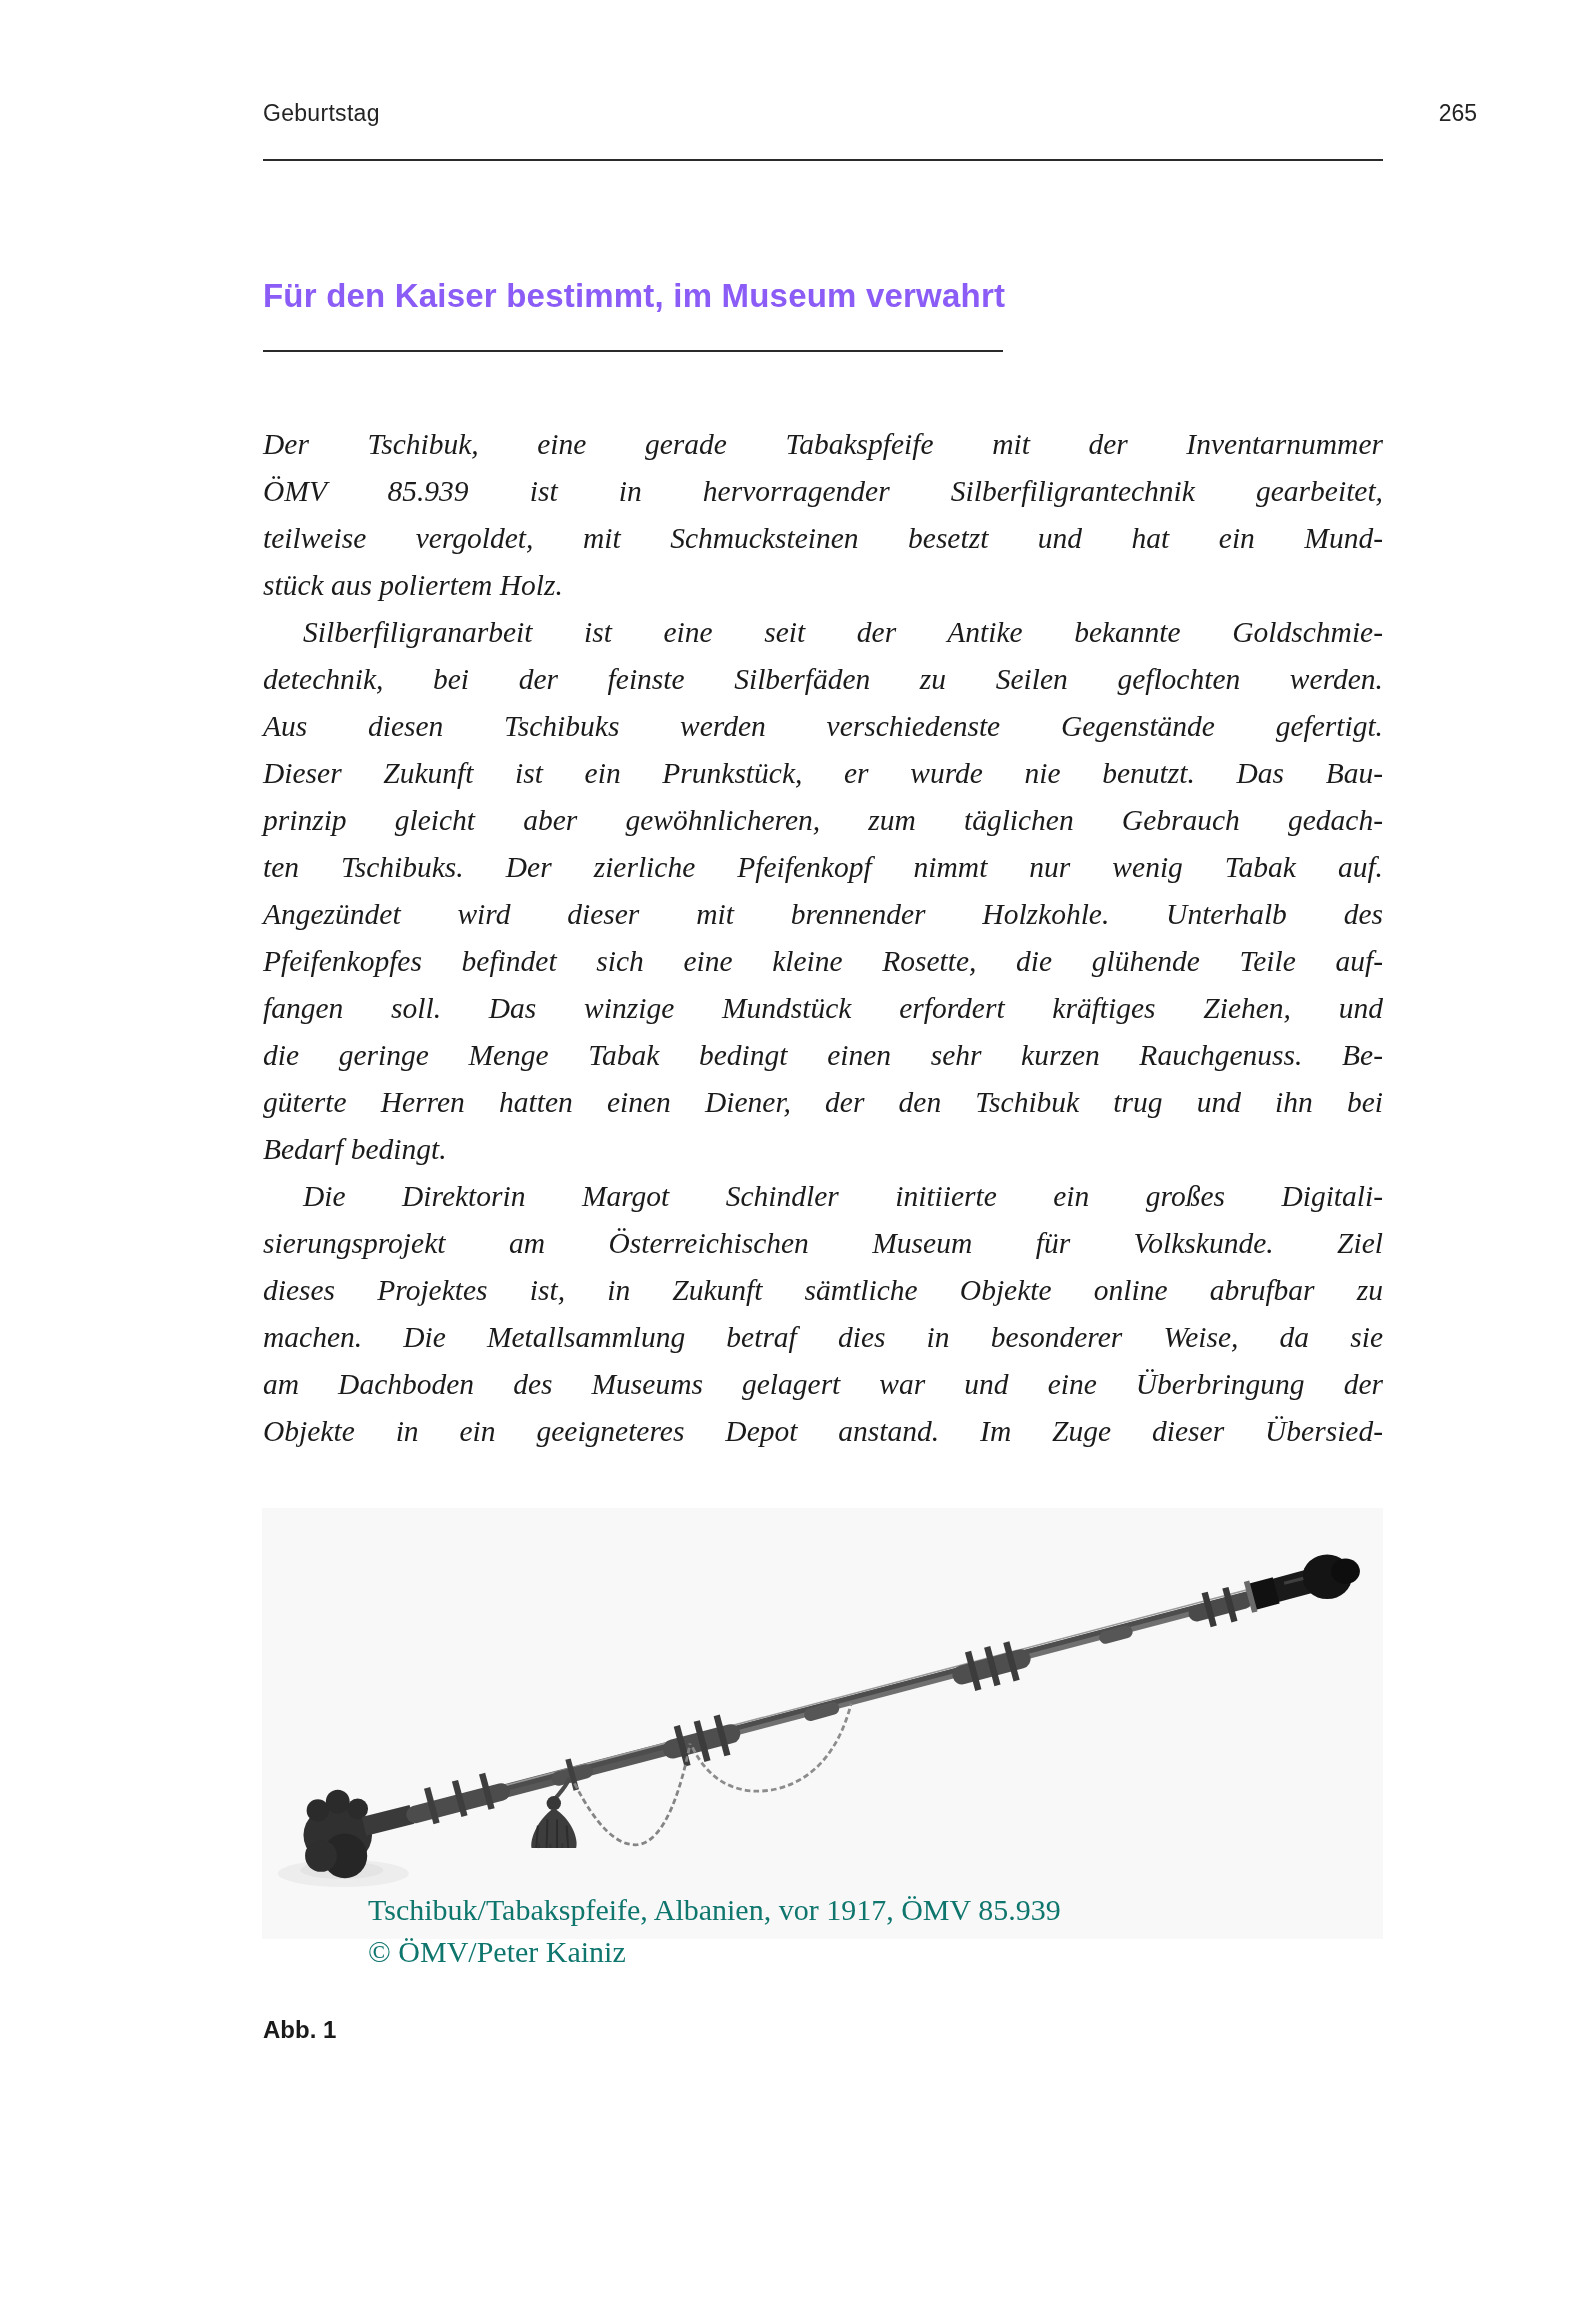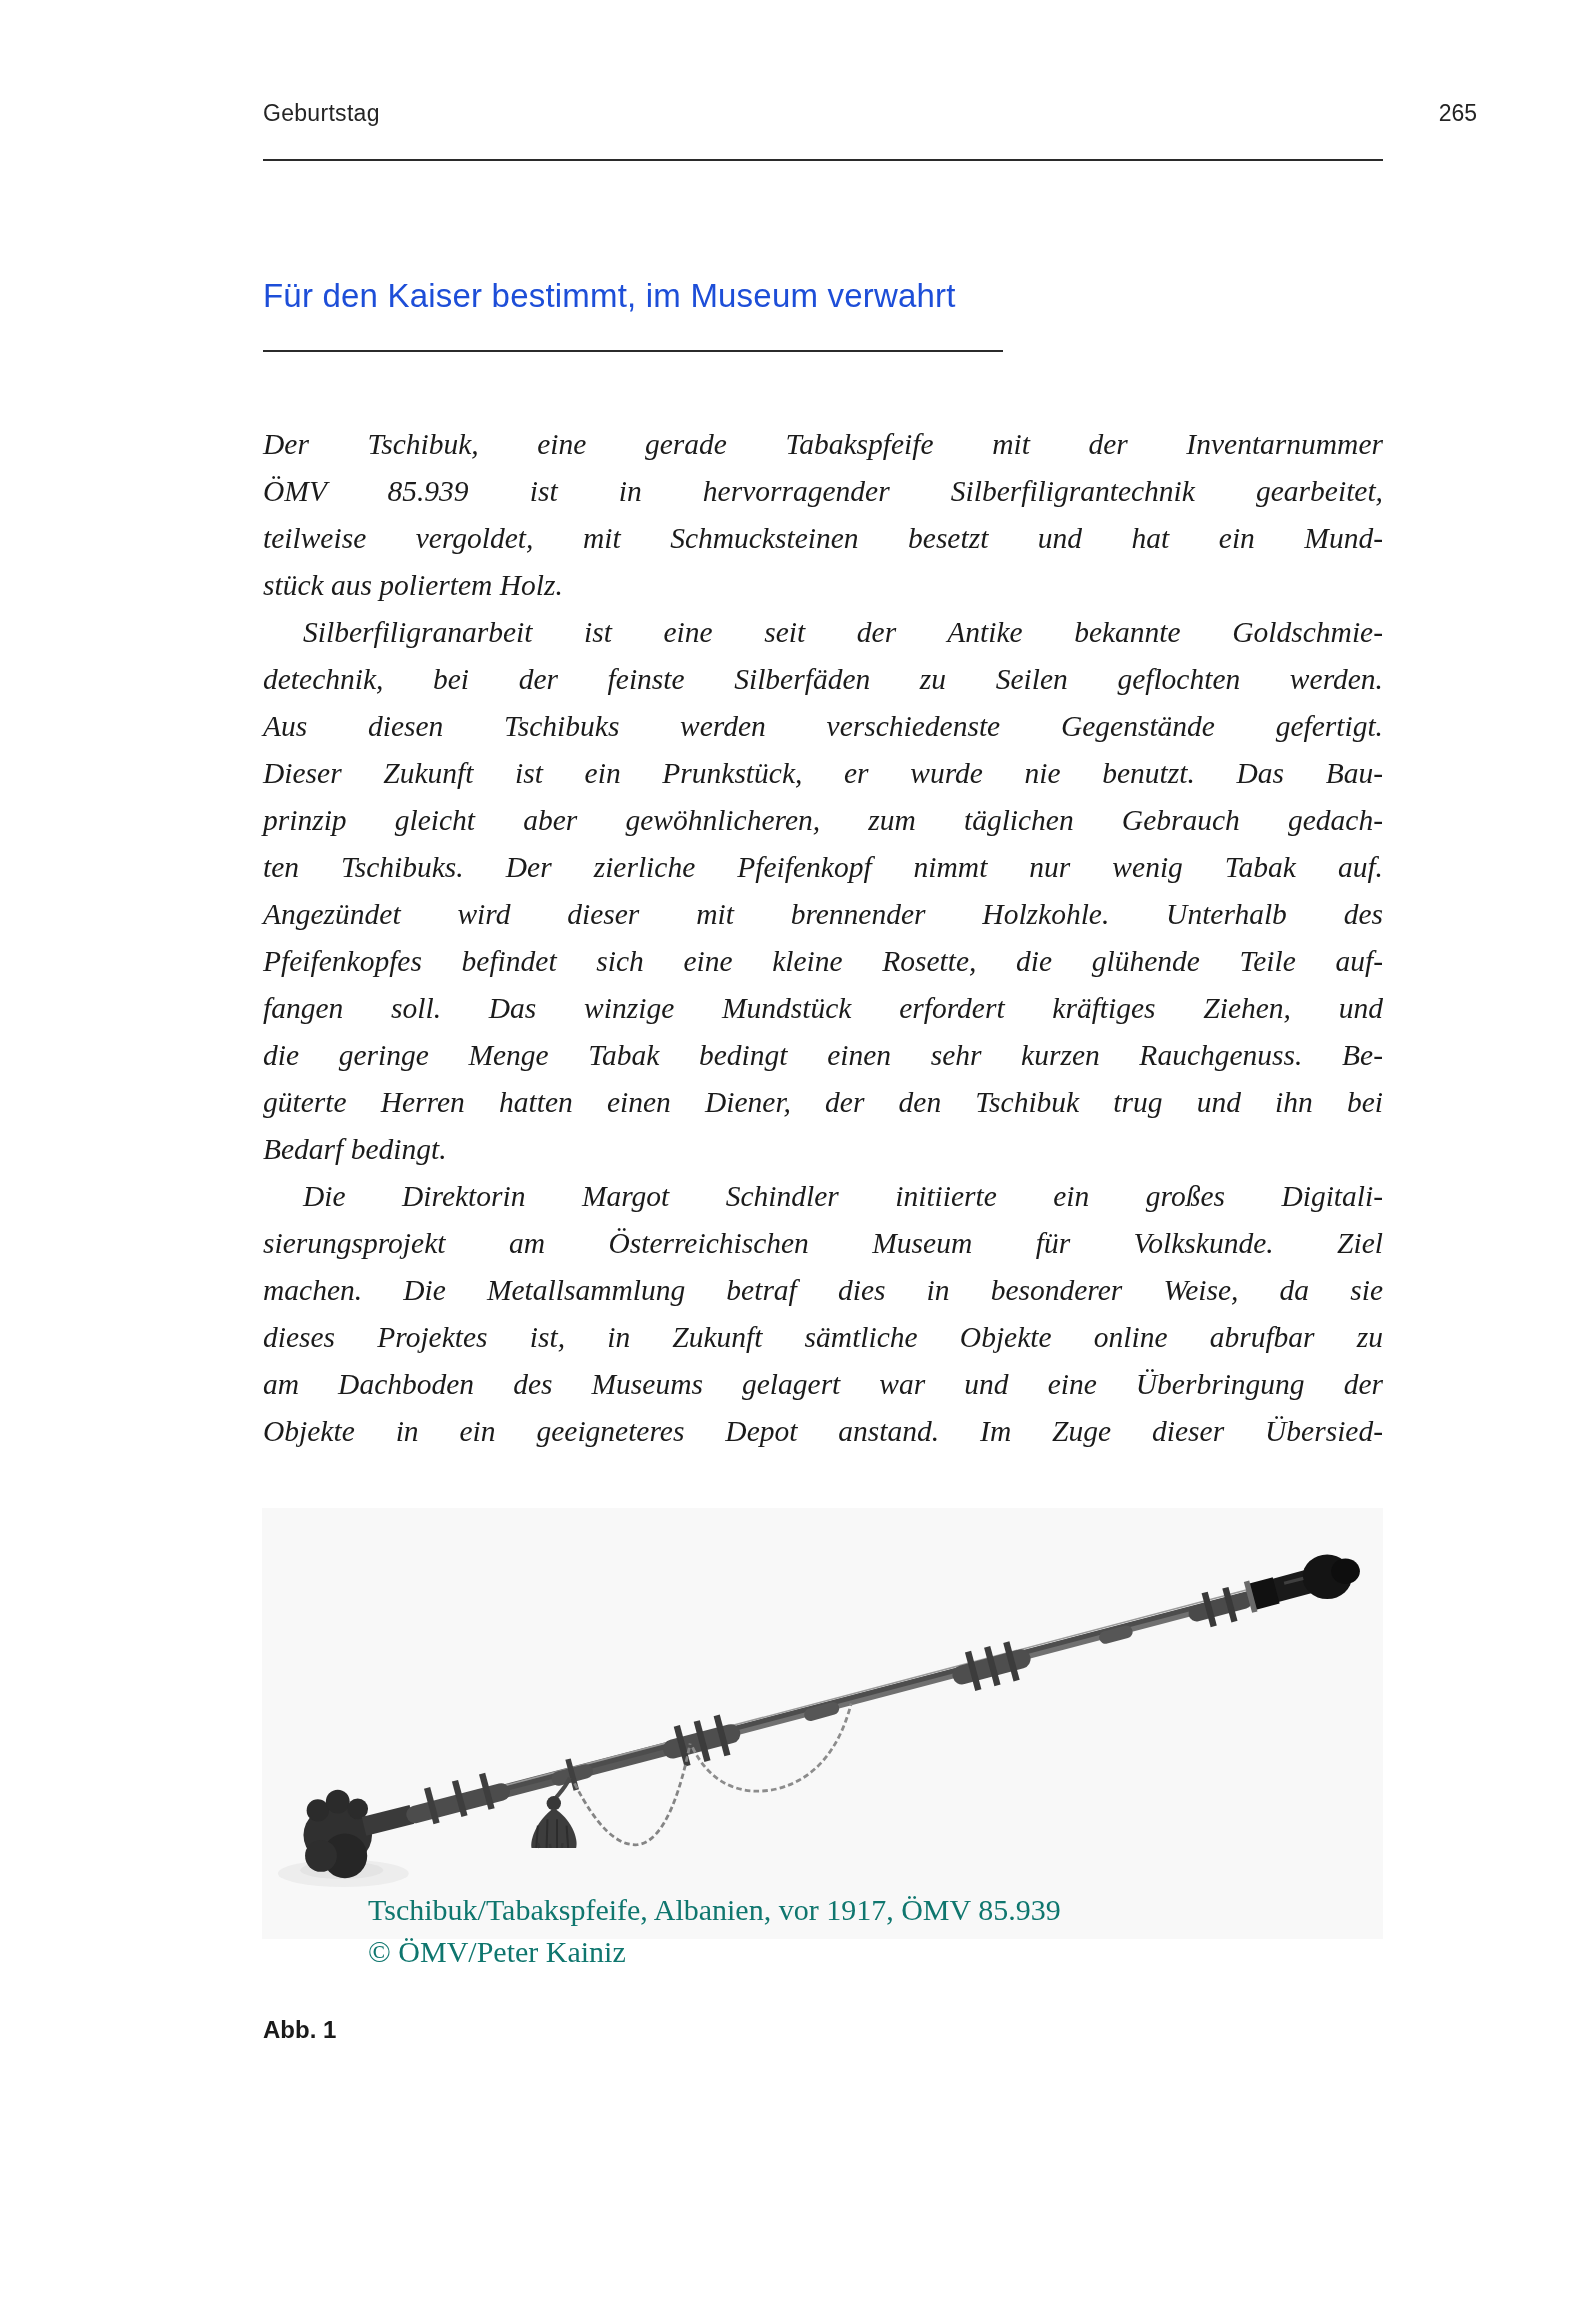--- a/index.html
+++ b/index.html
@@ -40,22 +40,22 @@
     height: 2.4px;
     background: #2b2b2b;
   }
   .article-title {
     position: absolute;
     left: 263px;
     top: 260px;
     margin: 0;
     font-family: "Liberation Sans", sans-serif;
     font-size: 33px;
-    font-weight: 400;
-    color: #1d4ed8;
+    font-weight: 700;
+    color: #8b5cf6;
     letter-spacing: 0.2px;
   }
   .title-rule {
     position: absolute;
     left: 263px;
     top: 333px;
     width: 740px;
     height: 1.6px;
     background: #2b2b2b;
   }
@@ -130,22 +130,22 @@
       <div class="line">prinzip gleicht aber gewöhnlicheren, zum täglichen Gebrauch gedach-</div>
       <div class="line">ten Tschibuks. Der zierliche Pfeifenkopf nimmt nur wenig Tabak auf.</div>
       <div class="line">Angezündet wird dieser mit brennender Holzkohle. Unterhalb des</div>
       <div class="line">Pfeifenkopfes befindet sich eine kleine Rosette, die glühende Teile auf-</div>
       <div class="line">fangen soll. Das winzige Mundstück erfordert kräftiges Ziehen, und</div>
       <div class="line">die geringe Menge Tabak bedingt einen sehr kurzen Rauchgenuss. Be-</div>
       <div class="line">güterte Herren hatten einen Diener, der den Tschibuk trug und ihn bei</div>
       <div class="line para-end">Bedarf bedingt.</div>
       <div class="line indent">Die Direktorin Margot Schindler initiierte ein großes Digitali-</div>
       <div class="line">sierungsprojekt am Österreichischen Museum für Volkskunde. Ziel</div>
+      <div class="line">dieses Projektes ist, in Zukunft sämtliche Objekte online abrufbar zu</div>
       <div class="line">machen. Die Metallsammlung betraf dies in besonderer Weise, da sie</div>
-      <div class="line">dieses Projektes ist, in Zukunft sämtliche Objekte online abrufbar zu</div>
       <div class="line">am Dachboden des Museums gelagert war und eine Überbringung der</div>
       <div class="line">Objekte in ein geeigneteres Depot anstand. Im Zuge dieser Übersied-</div>
     </div>
 
   <figure class="plate">
     <svg viewBox="0 0 1406 540" xmlns="http://www.w3.org/2000/svg">
 
       <g>
         <ellipse cx="102" cy="458" rx="82" ry="17" fill="#ededed"></ellipse>
         <ellipse cx="100" cy="454" rx="52" ry="11" fill="#e4e4e4"></ellipse>

